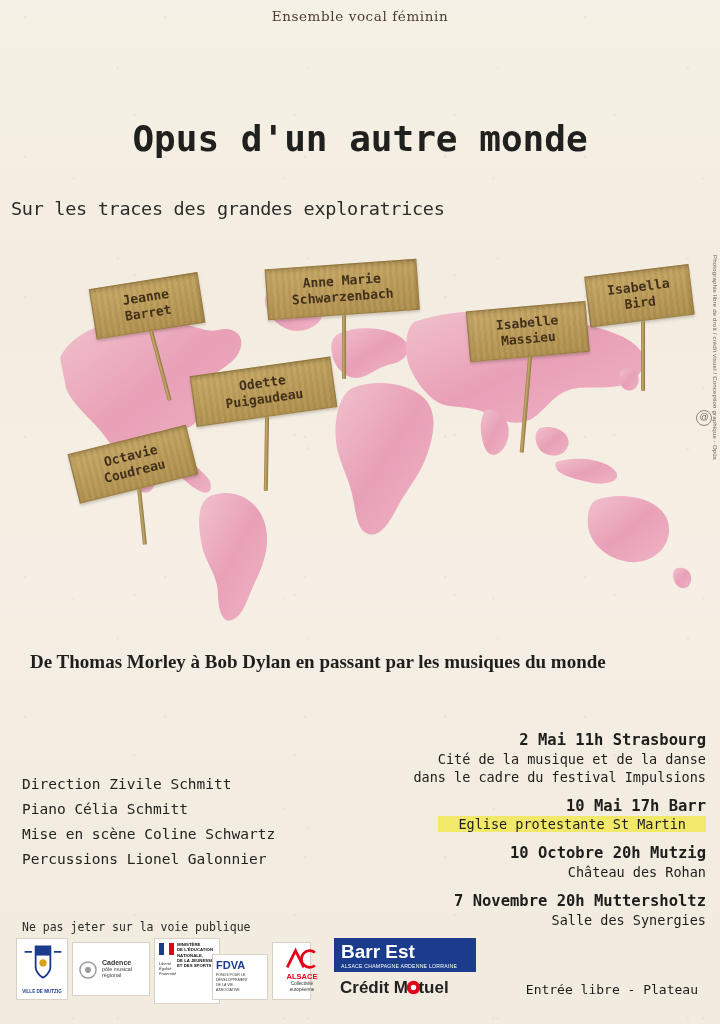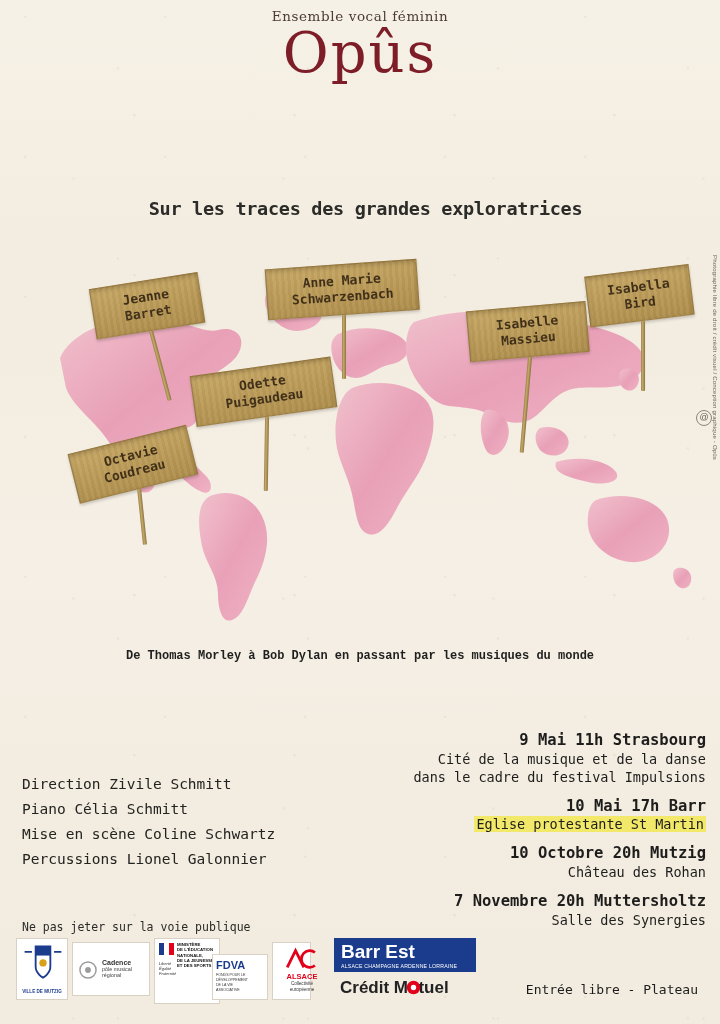--- a/index.html
+++ b/index.html
@@ -64,24 +64,23 @@
     font-family: "DejaVu Sans Mono", monospace;
     font-size: 36px;
     font-weight: bold;
     color: #20201e;
     letter-spacing: 0px;
   }
   .subtitle {
     position: absolute;
     top: 198px;
     left: 11px; right: 0;
-    text-align: center;
     font-family: "DejaVu Sans Mono", monospace;
     font-size: 18.5px;
-    font-weight: bold;
+    font-weight: normal;
     color: #2b2b28;
     letter-spacing: -0.3px;
   }
 
   
   .map-wrap {
     position: absolute;
     top: 238px;
     left: 0;
     width: 720px;
@@ -126,23 +125,23 @@
       repeating-linear-gradient(90deg, rgba(255,255,255,.05) 0 3px, rgba(120,95,45,.06) 3px 6px);
     pointer-events:none;
   }
 
   
   .phrase {
     position: absolute;
     top: 648px;
     left: 30px;
     width: 660px;
-    text-align: center;
-    font-family: Liberation Mono, monospace;
-    font-size: 12px;
+    text-align: left;
+    font-family: Liberation Serif, serif;
+    font-size: 19px;
     font-weight: bold;
     color: #1f1f1d;
     line-height: 1.45;
   }
 
   
   .credits {
     position: absolute;
     top: 772px;
     left: 22px;
@@ -166,21 +165,21 @@
   .date-block { margin-bottom: 9px; }
   .date-head {
     font-size: 15.5px;
     font-weight: bold;
     line-height: 1.35;
   }
   .date-sub {
     font-size: 13.5px;
     line-height: 1.32;
   }
-  .hl { background: #f2e96a; padding: 0 2px; }
+  .hl { background: #f2e96a; padding: 0 20px; }
 
   .notice {
     position: absolute;
     left: 22px;
     top: 920px;
     font-family: "DejaVu Sans Mono", monospace;
     font-size: 11.5px;
     color: #2a2a27;
   }
   .entree {
@@ -240,21 +239,21 @@
     text-align: center;
   }
 </style>
 </head>
 <body>
 
 <div class="poster">
   <div class="paper-tex"></div>
 
   <div class="ensemble-line">Ensemble vocal féminin</div>
-  <div class="opus-logo">Opûs</div>
+  <div class="title-main">Opus d'un autre monde</div>
   <div class="subtitle">Sur les traces des grandes exploratrices</div>
 
   <div class="map-wrap">
     <svg class="map-svg" viewBox="0 0 720 400" xmlns="http://www.w3.org/2000/svg">
       <defs>
         <linearGradient id="pk" x1="0" y1="0" x2="1" y2="1">
           <stop offset="0%" stop-color="#f0b9c9"></stop>
           <stop offset="50%" stop-color="#e793b0"></stop>
           <stop offset="100%" stop-color="#efa9bf"></stop>
         </linearGradient>
@@ -340,21 +339,21 @@
 
   <div class="credits">
     <div>Direction Zivile Schmitt</div>
     <div>Piano Célia Schmitt</div>
     <div>Mise en scène Coline Schwartz</div>
     <div>Percussions Lionel Galonnier</div>
   </div>
 
   <div class="dates">
     <div class="date-block">
-      <div class="date-head">9 Mai 11h Strasbourg</div>
+      <div class="date-head">2 Mai 11h Strasbourg</div>
       <div class="date-sub">Cité de la musique et de la danse</div>
       <div class="date-sub">dans le cadre du festival Impulsions</div>
     </div>
     <div class="date-block">
       <div class="date-head">10 Mai 17h Barr</div>
       <div class="date-sub"><span class="hl">Eglise protestante St Martin</span></div>
     </div>
     <div class="date-block">
       <div class="date-head">10 Octobre 20h Mutzig</div>
       <div class="date-sub">Château des Rohan</div>

